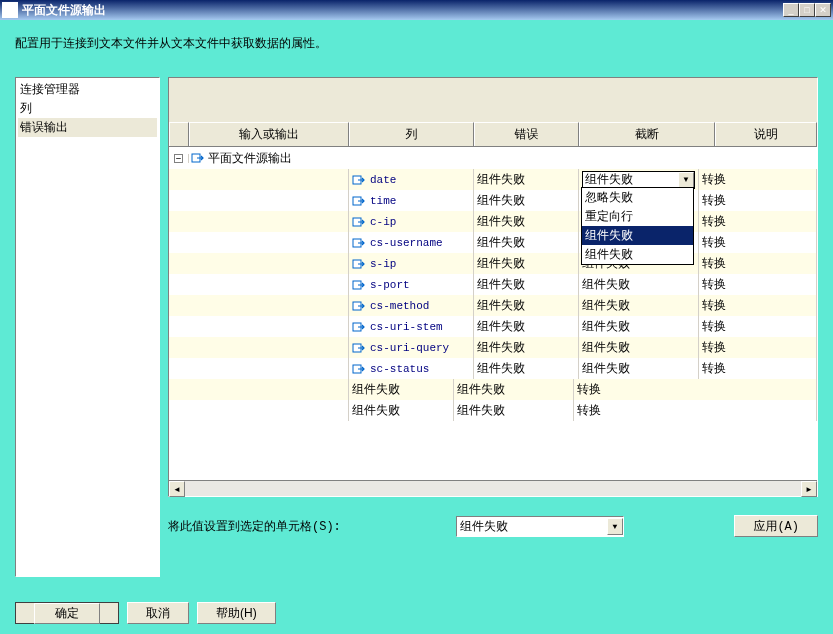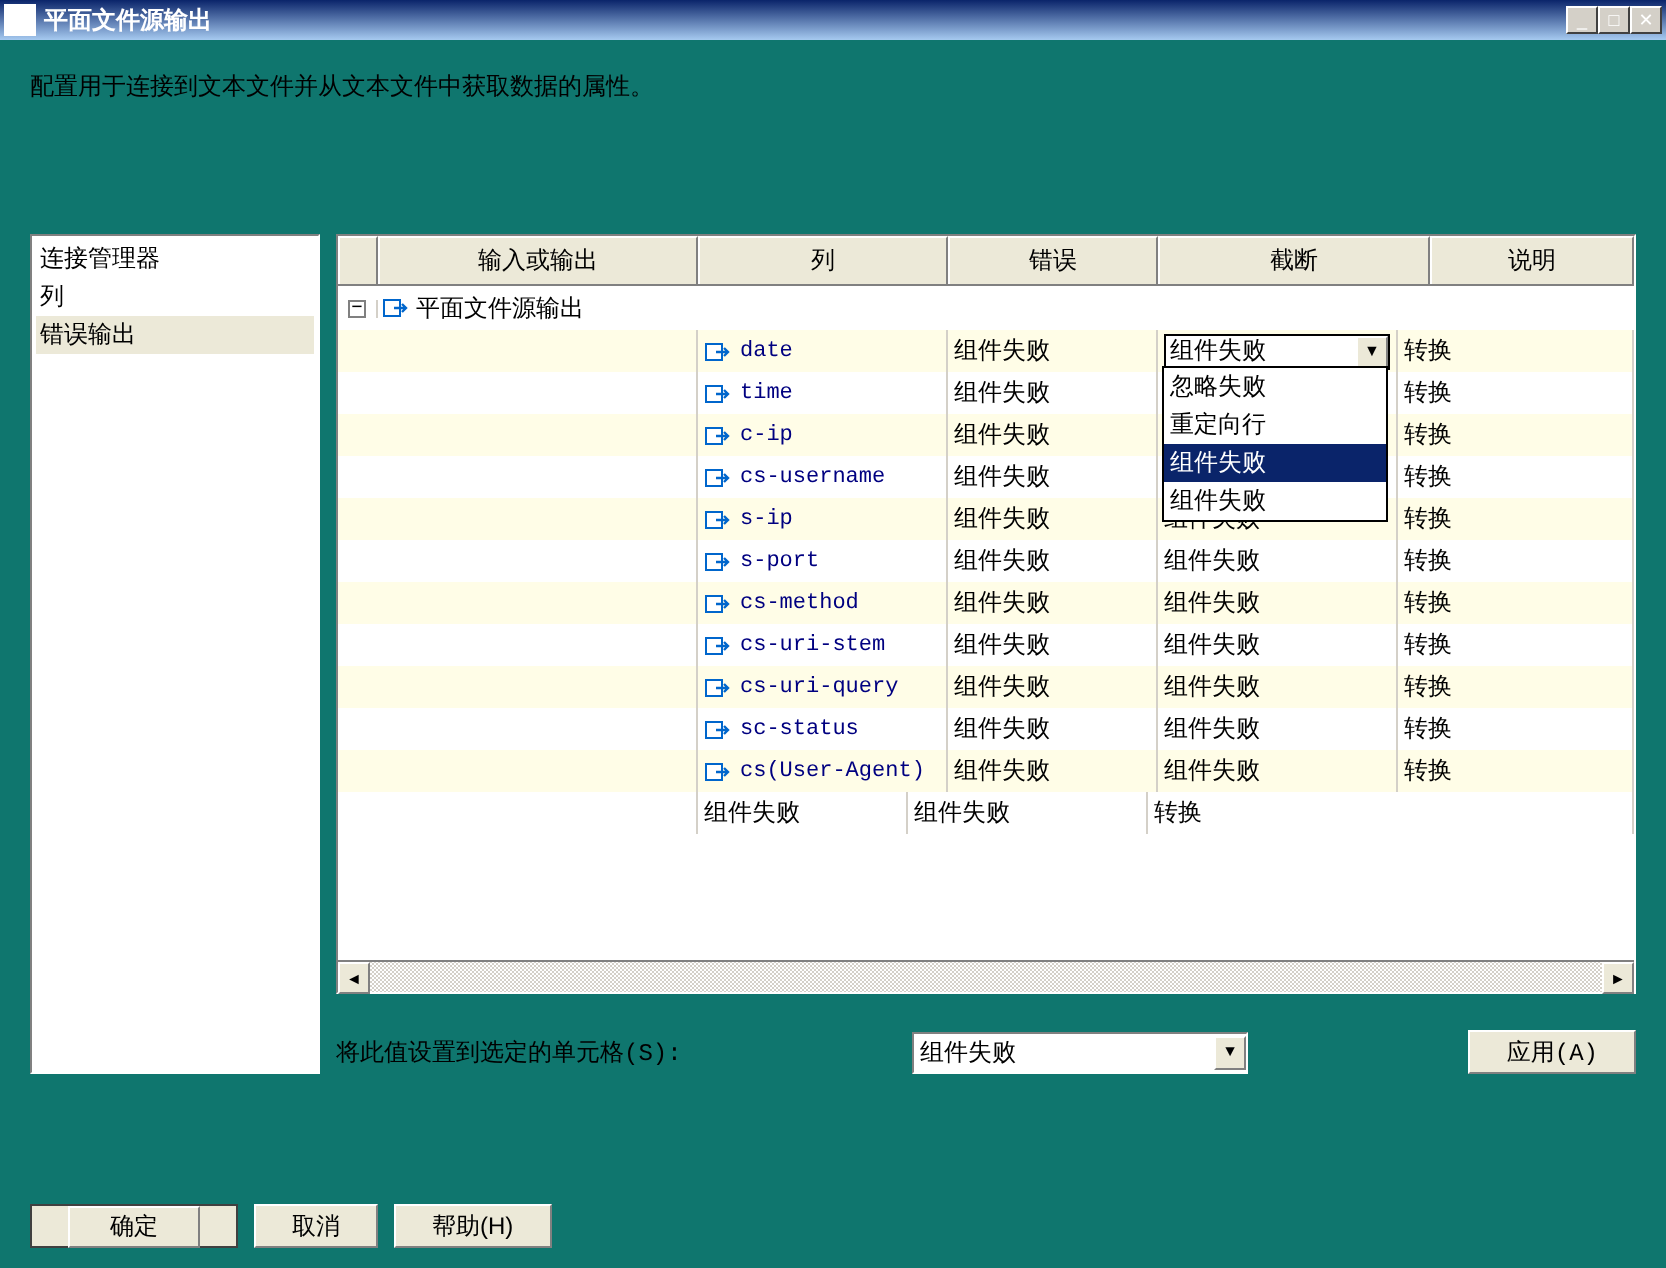--- a/index.html
+++ b/index.html
@@ -2,30 +2,30 @@
 <html><head>
 <meta charset="utf-8">
 <style>
 * { box-sizing: border-box; margin: 0; padding: 0; }
 body { font-family: "SimSun", "宋体", sans-serif; font-size: 12px; background: #ece9d8; width: 833px; height: 634px; overflow: hidden; }
 .titlebar { background: linear-gradient(to bottom, #0a246a, #a6caf0); height: 20px; display: flex; align-items: center; padding: 0 2px; color: #fff; }
 .titlebar-icon { width: 16px; height: 16px; margin-right: 4px; background: #fff; display: inline-block; }
 .titlebar-text { flex: 1; font-weight: bold; font-size: 12px; }
 .win-buttons { display: flex; gap: 0; }
 .win-btn { width: 16px; height: 14px; background: #d4d0c8; border: 1px solid #fff; border-right-color: #404040; border-bottom-color: #404040; display: flex; align-items: center; justify-content: center; font-size: 9px; font-family: Arial; cursor: pointer; }
-.content-area { background: #0f766e; padding: 15px 15px 10px 15px; height: 614px; display: flex; flex-direction: column; gap: 40px; }
+.content-area { background: #5eead4; padding: 15px 15px 10px 15px; height: 614px; display: flex; flex-direction: column; }
 .desc-text { margin-bottom: 25px; font-size: 12px; }
 .main-panel { display: flex; gap: 8px; flex: 1; min-height: 0; }
 .sidebar { width: 145px; border: 1px solid; border-color: #808080 #fff #fff #808080; background: #fff; padding: 2px; }
 .sidebar-item { padding: 1px 2px; cursor: pointer; }
 .sidebar-item.selected { background: #ece9d8; }
 .right-panel { flex: 1; display: flex; flex-direction: column; min-height: 0; }
 .grid-wrapper { border: 1px solid; border-color: #808080 #fff #fff #808080; height: 420px; display: flex; flex-direction: column; background: #fff; }
 .grid-header { display: flex; background: #ece9d8; border-bottom: 1px solid #808080; }
-.grid-header-cell { border-right: 1px solid #808080; border-left: 1px solid #fff; border-top: 1px solid #fff; text-align: center; padding: 3px 4px; background: #ece9d8; }
+.grid-header-cell { border-right: 1px solid #808080; border-left: 1px solid #fff; border-top: 1px solid #fff; text-align: center; padding: 3px 4px; background: #ece9d8; margin-top: 44px; }
 .col-expand { width: 20px; }
 .col-io { width: 160px; }
 .col-col { width: 125px; }
 .col-err { width: 105px; }
 .col-trunc { width: 136px; }
 .col-desc { flex: 1; }
 .tree-row { display: flex; align-items: center; height: 22px; border-bottom: 0; }
 .tree-row.parent { background: #fff; }
 .expand-cell { width: 20px; display: flex; align-items: center; justify-content: center; border-right: 1px solid #d4d0c8; }
 .expand-box { width: 9px; height: 9px; border: 1px solid #808080; display: flex; align-items: center; justify-content: center; font-size: 9px; line-height: 1; cursor: pointer; font-family: monospace; }
@@ -320,29 +320,20 @@
               </div>
               <div class="cell-trunc">
                 <span>组件失败</span>
               </div>
               <div class="cell-desc">
                 <span>转换</span>
               </div>
             </div>
             <div class="data-row alt">
               <div class="cell-lead"></div>
-              <div class="cell-col">
-                <span class="arrow-icon">
-                  <svg viewBox="0 0 14 14">
-                    <rect x="1" y="3" width="8" height="8" fill="#fff" stroke="#0066cc" stroke-width="1"></rect>
-                    <path d="M6 7 L12 7 M10 5 L12 7 L10 9" stroke="#0066cc" stroke-width="1.2" fill="none"></path>
-                  </svg>
-                </span>
-                <span>cs(User-Agent)</span>
-              </div>
               <div class="cell-err">
                 <span>组件失败</span>
               </div>
               <div class="cell-trunc">
                 <span>组件失败</span>
               </div>
               <div class="cell-desc">
                 <span>转换</span>
               </div>
             </div>

